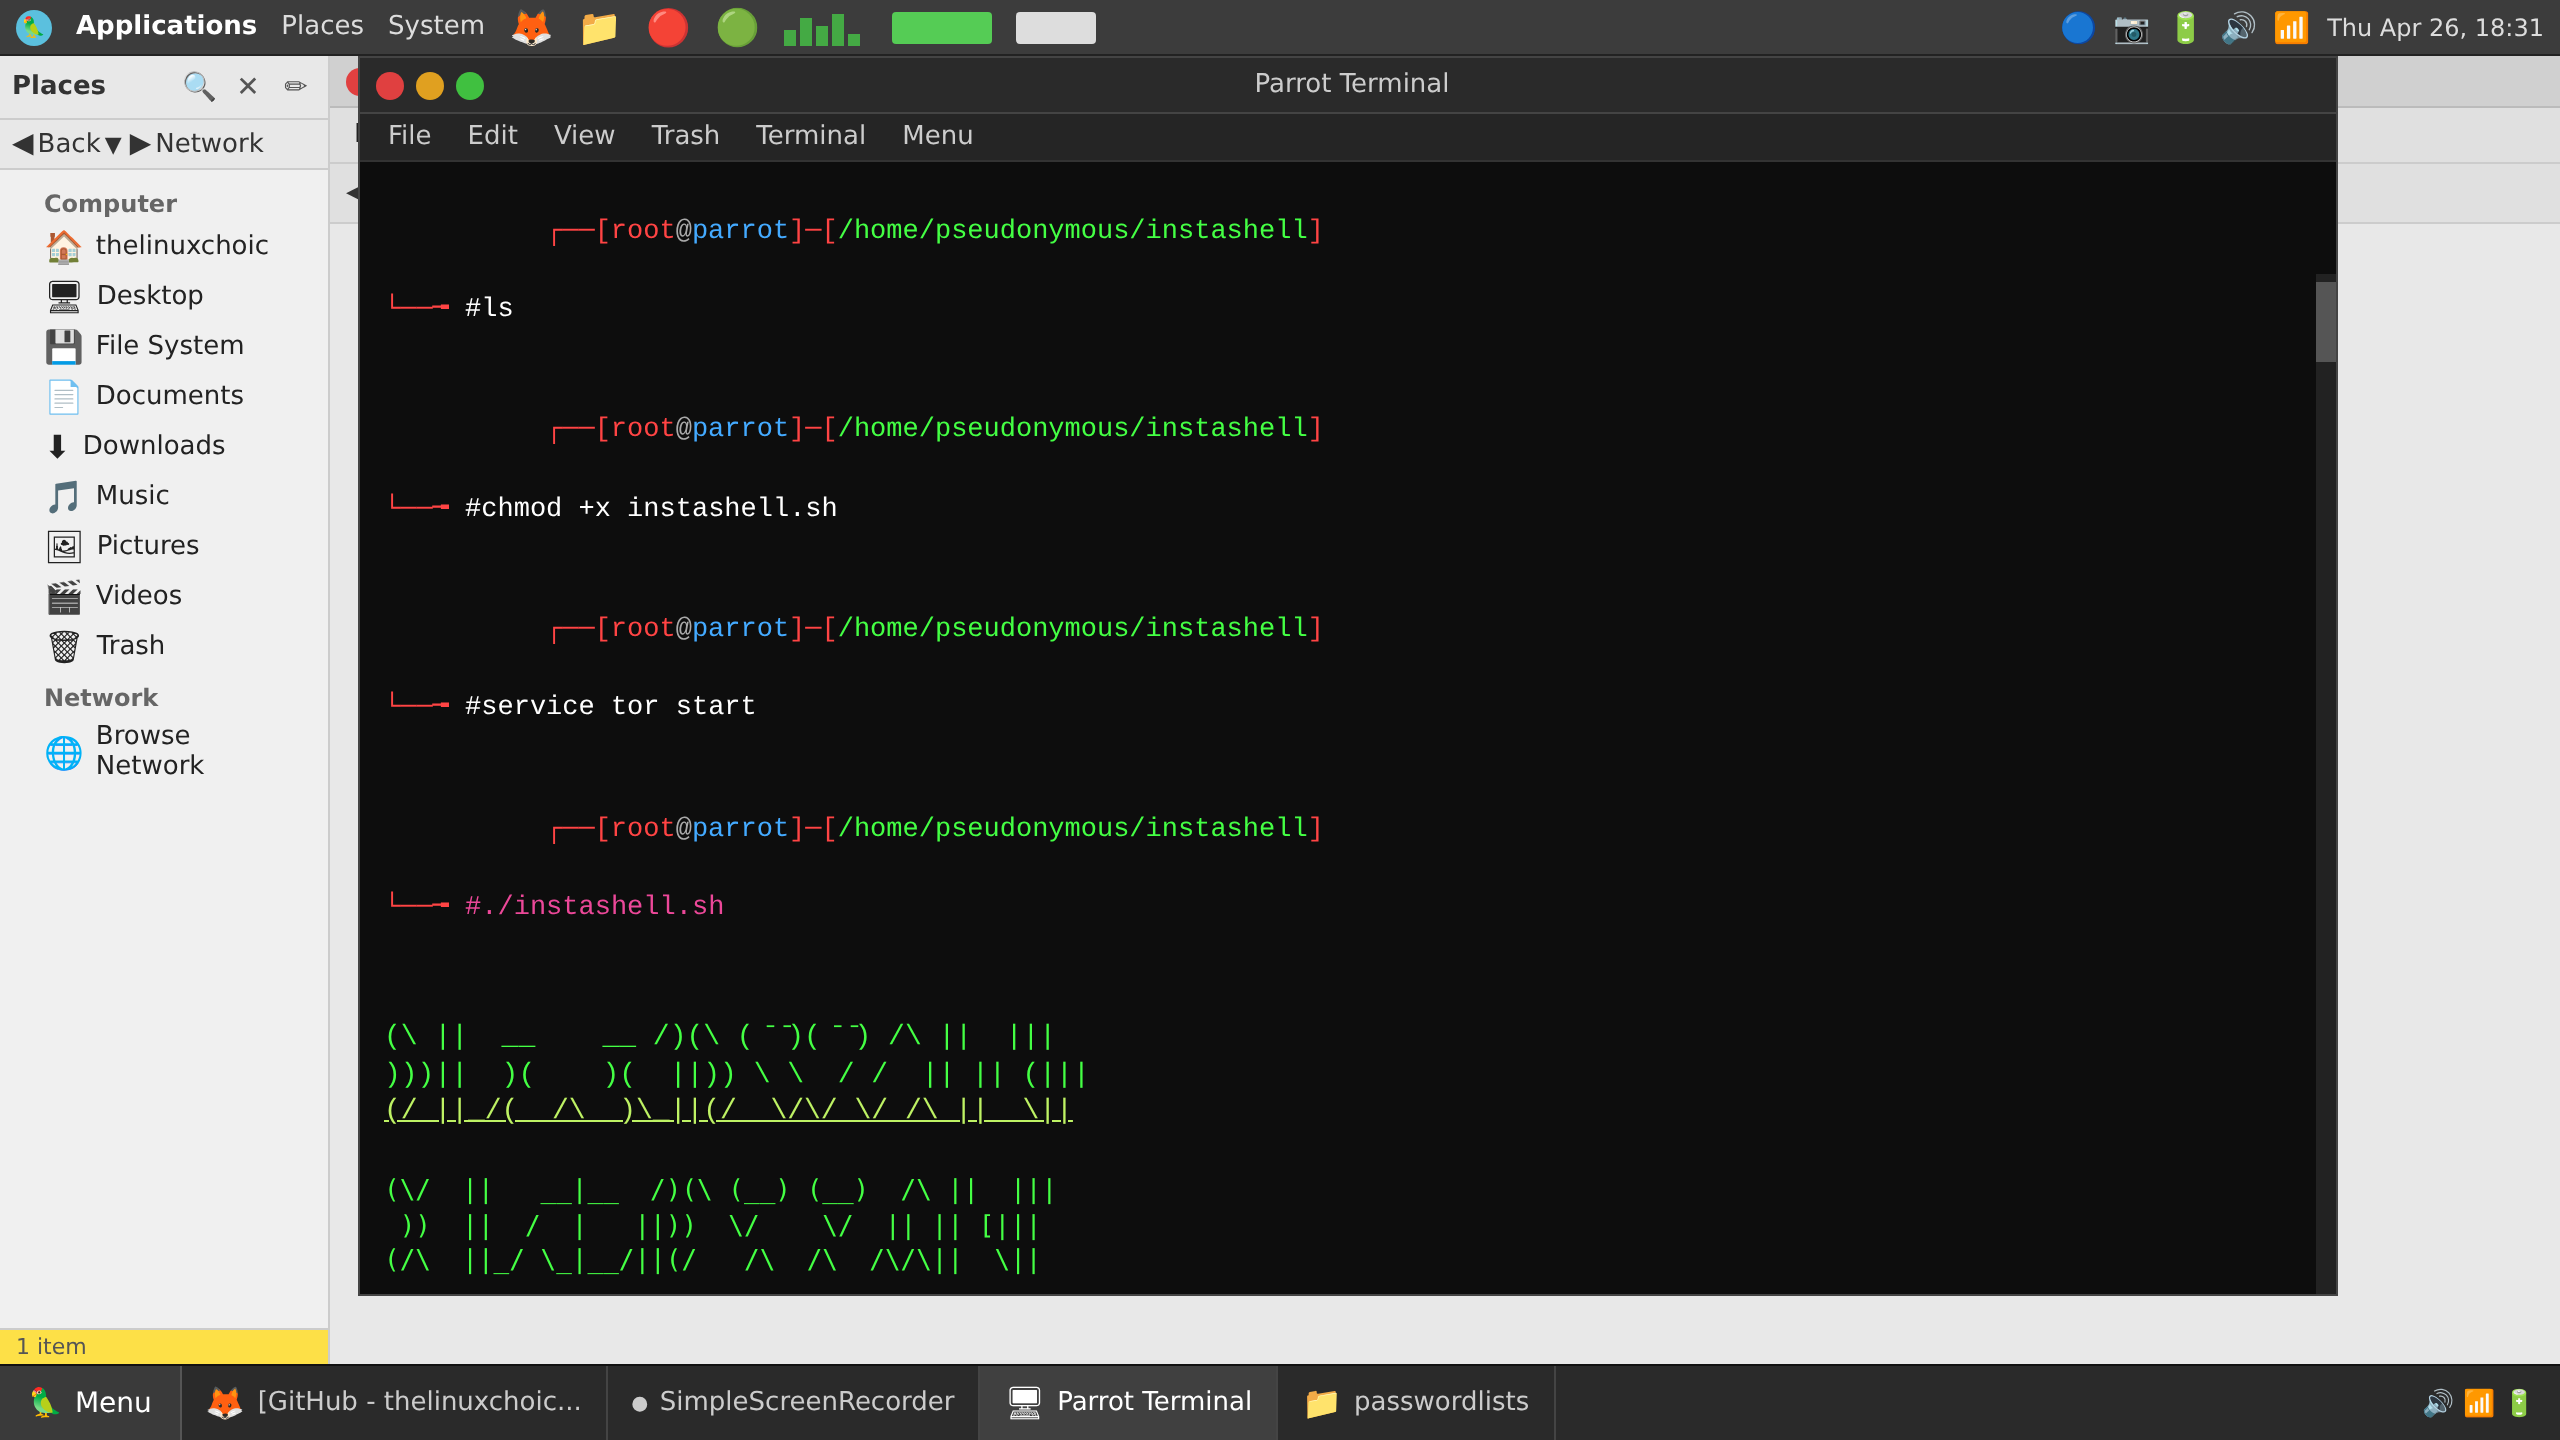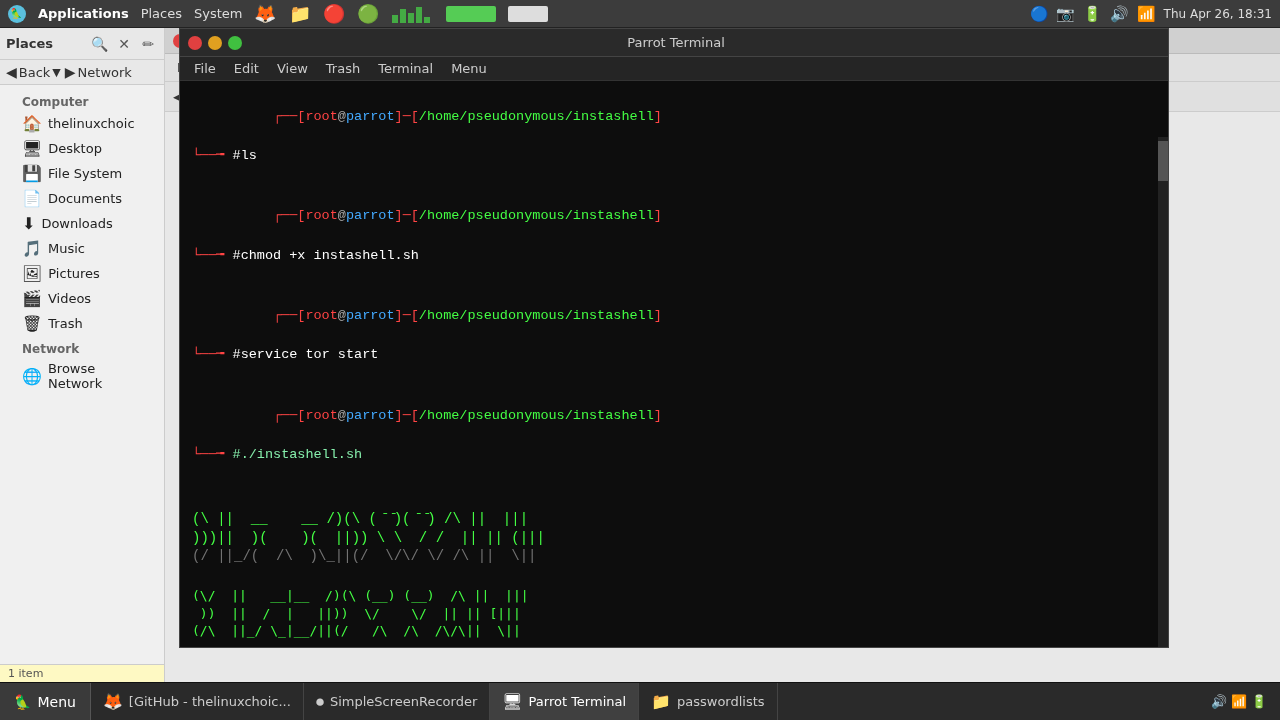--- a/index.html
+++ b/index.html
@@ -161,21 +161,21 @@
       color: #222;
     }
     .sidebar-item-icon {
       font-size: 16px;
     }
     .status-bar-fm {
       padding: 2px 8px;
       font-size: 11px;
       color: #555;
       border-top: 1px solid #ccc;
-      background: #fef9c3;
+      background: #fde047;
     }
 
     
     .fm-main {
       flex: 1;
       background: #e8e8e8;
       position: relative;
       overflow: hidden;
     }
     .fm-toolbar {
@@ -533,27 +533,27 @@
           <br><span style="color:#f44;">└──╼</span> <span style="color:#fff;">#chmod +x instashell.sh</span>
         </div>
 
         <div class="term-line" style="margin-top:2px;">
           <span style="color:#f44;">┌──[</span><span style="color:#f44;">root</span><span style="color:#aaa;">@</span><span style="color:#4af;">parrot</span><span style="color:#f44;">]─[</span><span style="color:#4f4;">/home/pseudonymous/instashell</span><span style="color:#f44;">]</span>
           <br><span style="color:#f44;">└──╼</span> <span style="color:#fff;">#service tor start</span>
         </div>
 
         <div class="term-line" style="margin-top:2px;">
           <span style="color:#f44;">┌──[</span><span style="color:#f44;">root</span><span style="color:#aaa;">@</span><span style="color:#4af;">parrot</span><span style="color:#f44;">]─[</span><span style="color:#4f4;">/home/pseudonymous/instashell</span><span style="color:#f44;">]</span>
-          <br><span style="color:#f44;">└──╼</span> <span style="color:#86efac;">#./instashell.sh</span>
+          <br><span style="color:#f44;">└──╼</span> <span style="color:#ec4899;">#./instashell.sh</span>
         </div>
 
         <div class="term-line term-art" style="margin-top:8px;font-size:14px;line-height:1.3;color:#4f4;">
 <span style="color:#4f4;">(\ ||  __    __ /)(\ ( ̄ ̄)( ̄ ̄) /\ ||  |||</span>
 <span style="color:#4f4;">)))||  )(    )(  ||)) \ \  / /  || || (|||</span>
-<span style="color:#737373;">(/ ||_/(  /\  )\_||(/  \/\/ \/ /\ ||  \||</span>
+<span style="color:#bef264;text-decoration:underline;">(/ ||_/(  /\  )\_||(/  \/\/ \/ /\ ||  \||</span>
         </div>
 
         <div style="color:#4f4;font-family:'Courier New',monospace;font-size:13px;line-height:1.35;margin:4px 0 6px 0;">
 <pre style="color:#4f4;background:transparent;border:none;padding:0;margin:0;">(\/  ||   __|__  /)(\ (__) (__)  /\ ||  |||
  ))  ||  /  |   ||))  \/    \/  || || [|||
 (/\  ||_/ \_|__/||(/   /\  /\  /\/\||  \||</pre>
         </div>
 
         <div class="term-scrollbar">
           <div class="term-scrollbar-thumb"></div>

